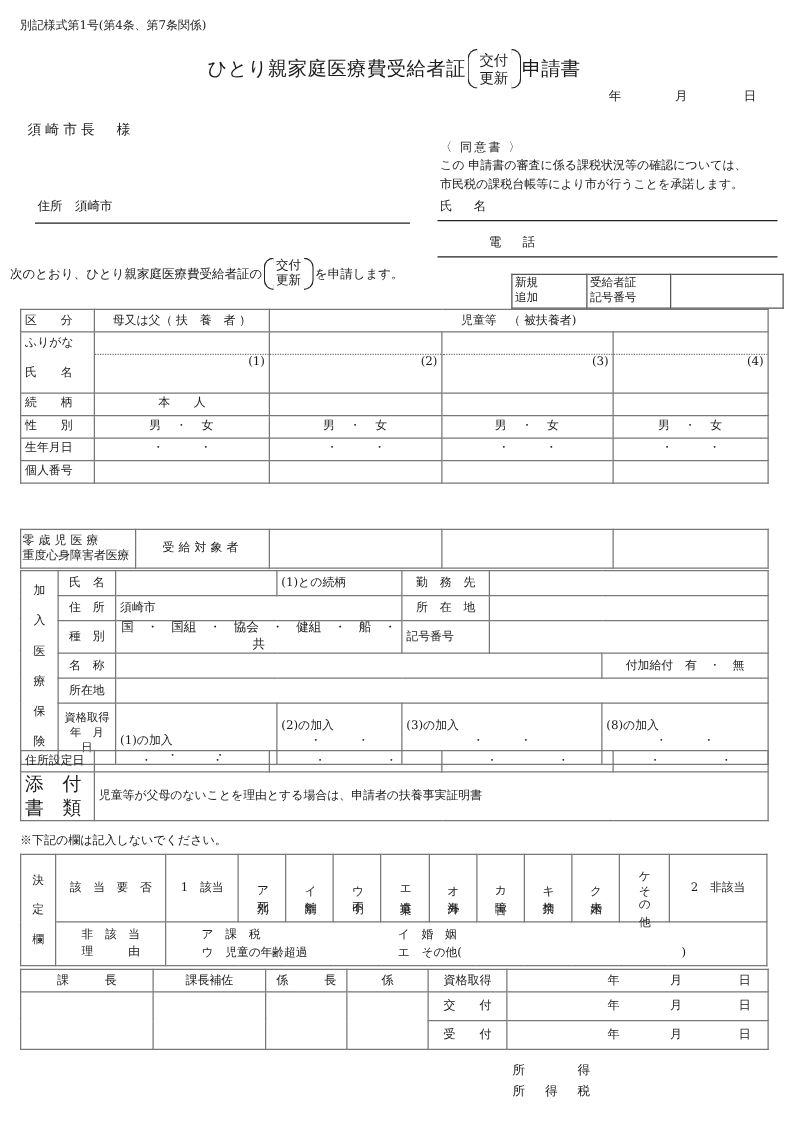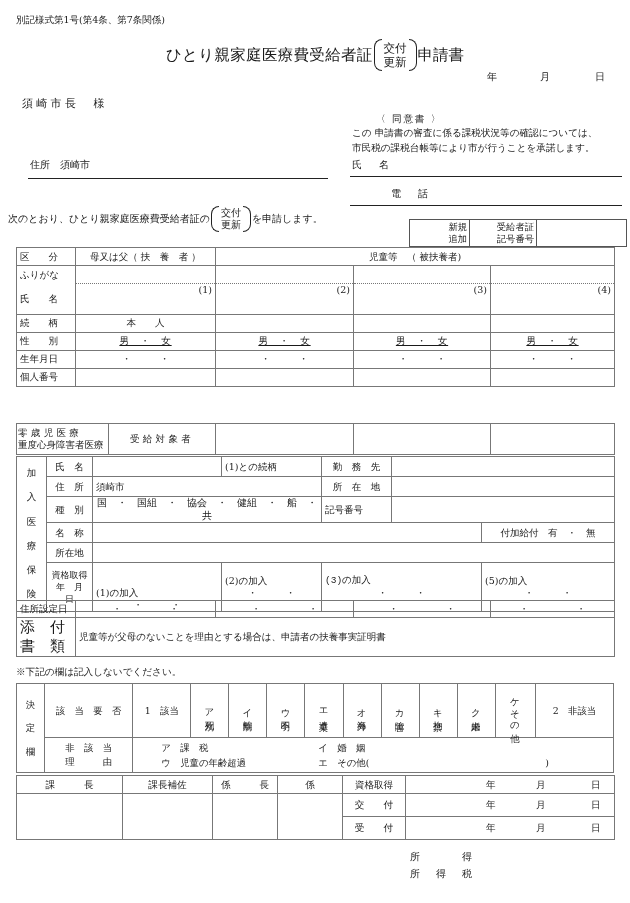--- a/index.html
+++ b/index.html
@@ -34,50 +34,50 @@
   }
   .brace::before{left:0;border-right:none;border-radius:9px 0 0 9px;}
   .brace::after{right:0;border-left:none;border-radius:0 9px 9px 0;}
   .brace.small{height:28px;font-size:10px;}
   #datefield{left:0;top:70px;width:630px;}
   #datefield .d{position:absolute;font-size:10px;}
   #mayor{left:22px;top:96px;font-size:11px;letter-spacing:.3em;}
 
   
   #consent{left:352px;top:112px;width:270px;font-size:9.6px;line-height:1.5;}
-  #consent .ctitle{letter-spacing:.18em;margin-left:24px;}
+  #consent .ctitle{letter-spacing:.18em;}
 
   
   #addrlabel{left:30px;top:158px;font-size:10px;}
   #addrline{left:28px;top:178px;width:300px;border-bottom:1.1px solid #222;height:0;}
   #applyline{left:8px;top:205px;display:flex;align-items:center;font-size:10px;justify-content:center;}
   
   #namelabel{left:352px;top:158px;font-size:10px;letter-spacing:.35em;}
   #nameline{left:350px;top:176px;width:272px;border-bottom:1.1px solid #222;height:0;}
   #tellabel{left:352px;top:187px;font-size:10px;letter-spacing:.35em;margin-left:39px;}
   #telline{left:350px;top:205px;width:272px;border-bottom:1.1px solid #222;height:0;}
 
   
   #toptable{left:409px;top:219px;border-collapse:collapse;}
-  #toptable td{border:1px solid #555;font-size:9.3px;text-align:right;padding:1px 2px;line-height:1.3;margin-top:20px;}
+  #toptable td{border:1px solid #555;font-size:9.3px;text-align:left;padding:1px 2px;line-height:1.3;margin-top:20px;}
 
   
   table.grid{border-collapse:collapse;table-layout:fixed;}
   table.grid td{border:1px solid #777;padding:0 3px;font-size:9.5px;vertical-align:middle;line-height:1.25;}
   .outer{border:1.9px solid #111;}
 
   
   #maintable{left:16px;top:247px;width:598px;}
   #maintable td{height:17px;}
   .lab{}
   .numr{text-align:right;padding-right:5px;font-size:9.3px;}
   .dotted-top{border-top:1px dotted #777 !important;}
   .nob{border-bottom:none !important;}
   .not{border-top:none !important;}
-  .mf{letter-spacing:.1em;text-decoration:underline;}
+  .mf{letter-spacing:.1em;}
 
   
   #instable{left:16px;top:456px;width:598px;}
   #instable td{height:19px;}
   .vlabel{text-align:center;font-size:9.6px;}
 
   
   #rowtable{left:16px;top:600px;width:598px;}
   #rowtable td{height:16px;}
 
@@ -323,25 +323,25 @@
       </td>
       <td style="padding:0;">
         <div style="padding-left:3px;margin-top:24px;">(1)の加入</div>
         <div class="ctr">・　　　・</div>
       </td>
       <td style="padding:0;">
         <div style="padding-left:3px;">(2)の加入</div>
         <div class="ctr">・　　　・</div>
       </td>
       <td colspan="2" style="padding:0;">
-        <div style="padding-left:3px;font-family:Liberation Mono, monospace;">(3)の加入</div>
+        <div style="padding-left:3px;">(3)の加入</div>
         <div class="ctr">・　　　・</div>
       </td>
       <td style="padding:0;">
-        <div style="padding-left:3px;">(5)の加入</div>
+        <div style="padding-left:3px;">(8)の加入</div>
         <div class="ctr">・　　　・</div>
       </td>
     </tr>
   </tbody>
     </table>
 
   <table class="abs grid" id="rowtable">
     <colgroup>
       <col style="width:59px;">
         <col style="width:140px;">

